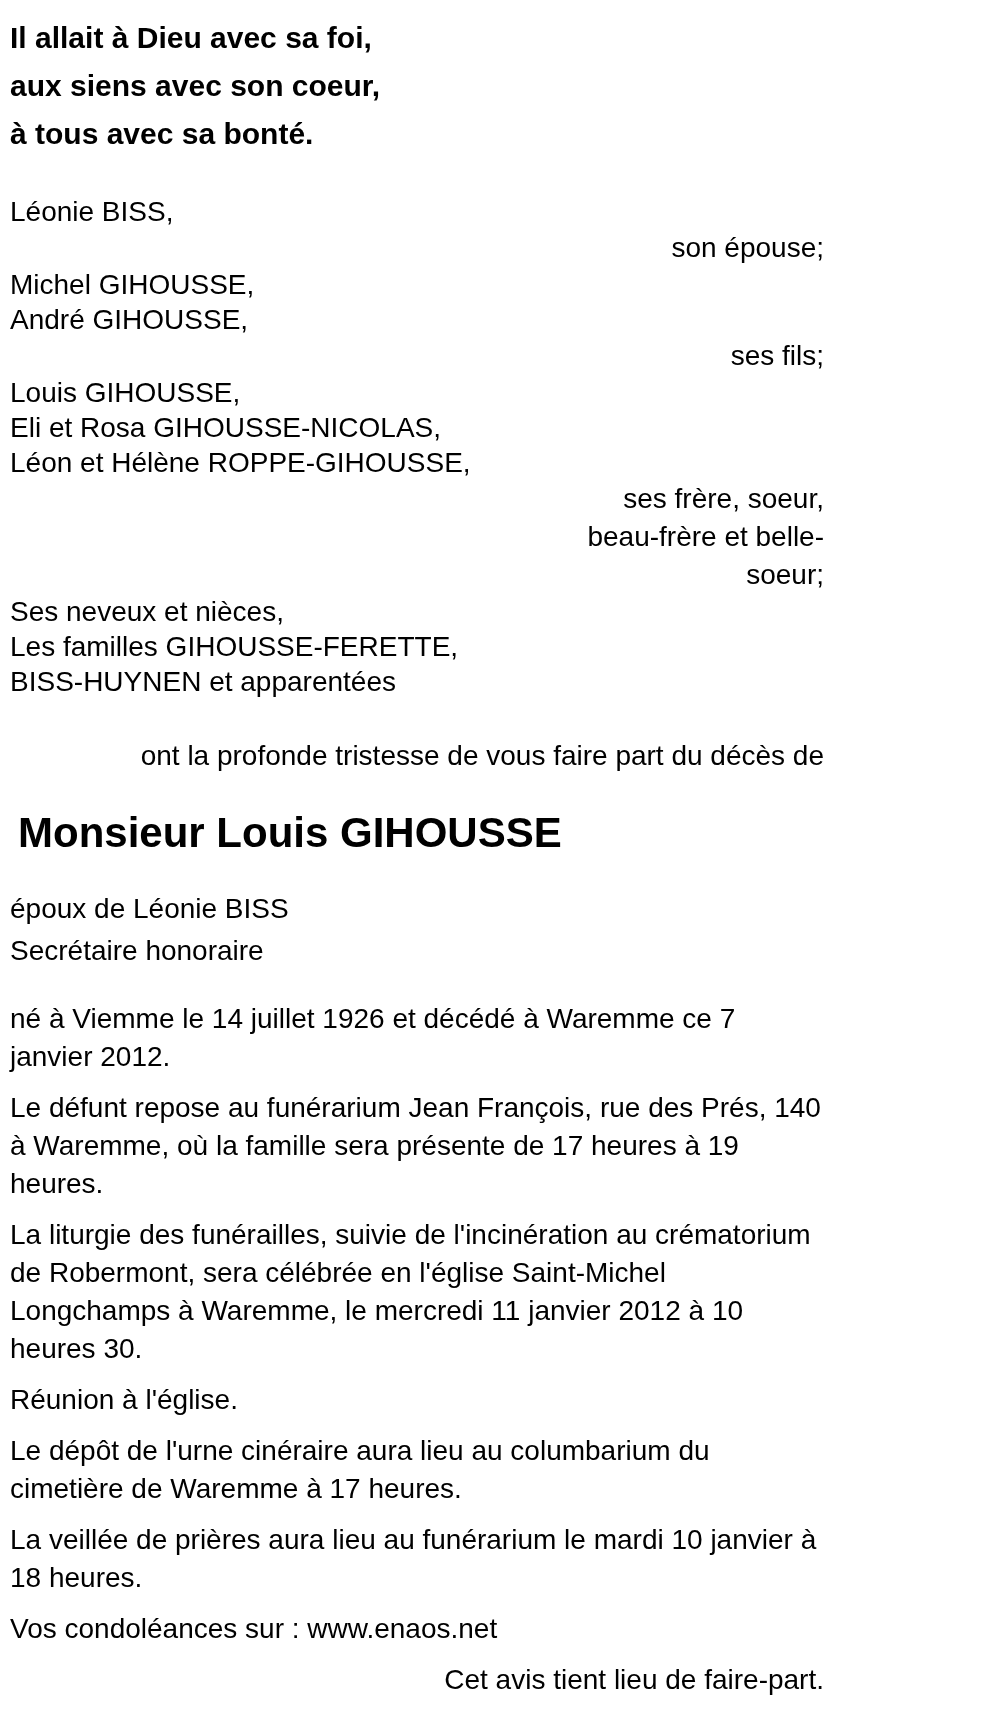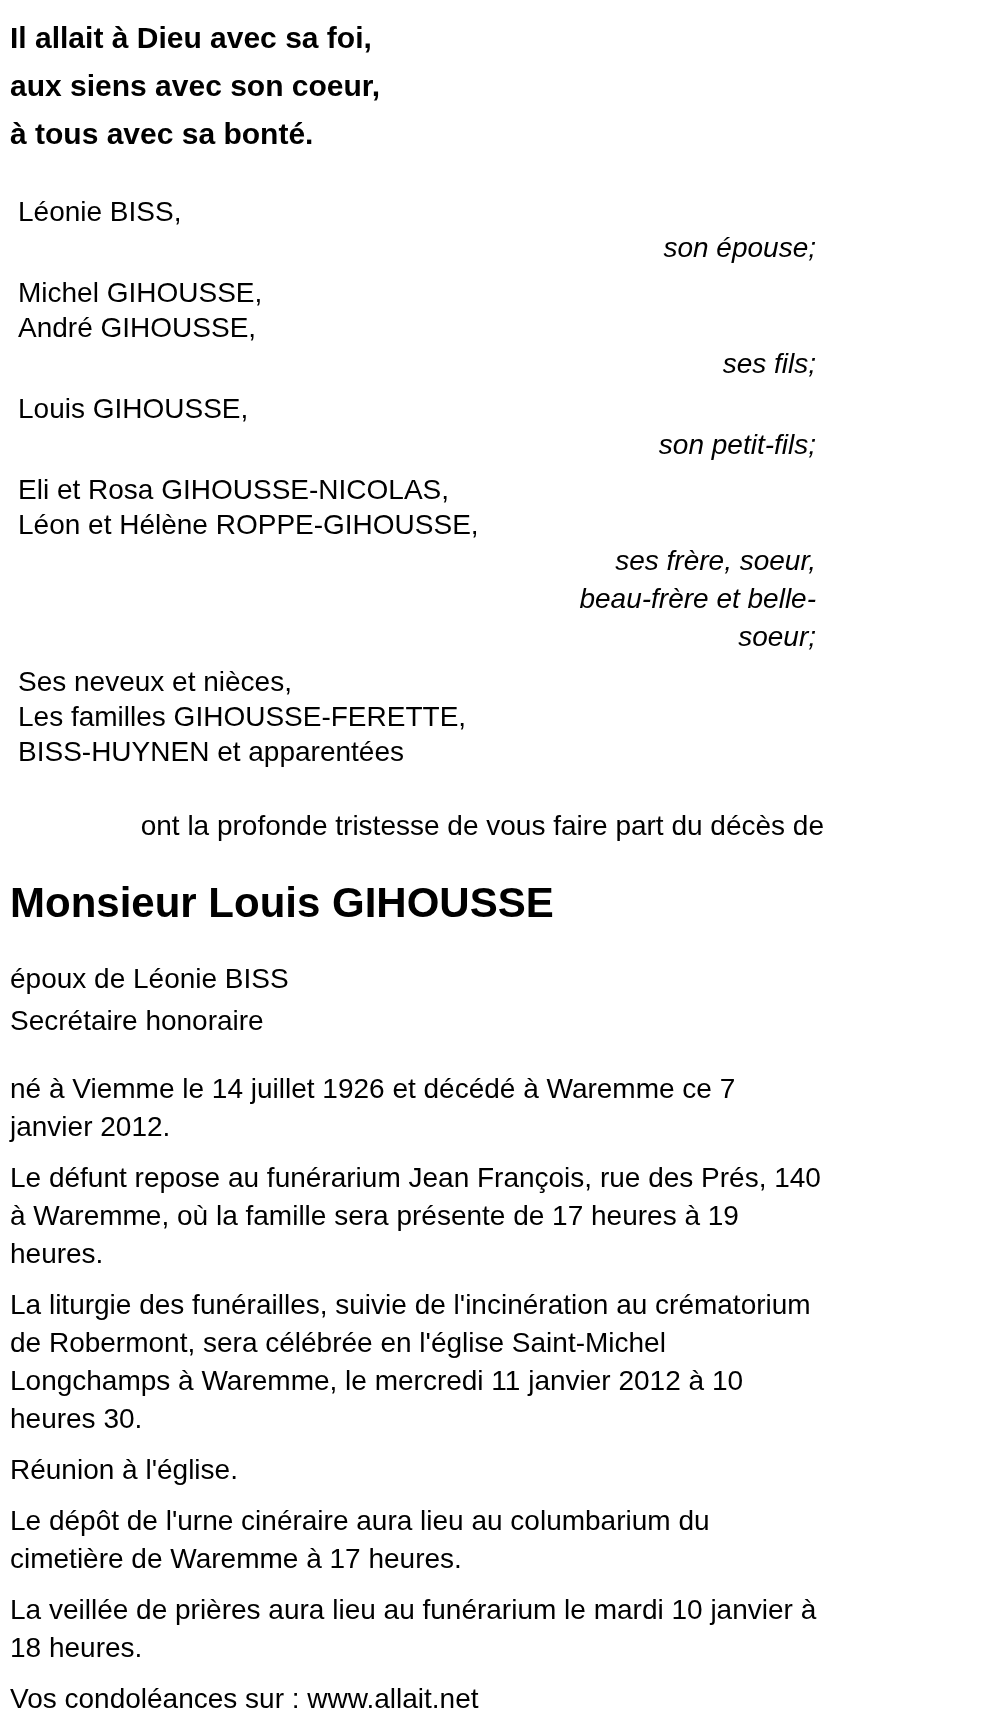--- a/index.html
+++ b/index.html
@@ -26,44 +26,43 @@
     font-weight: 700;
     font-size: 30px;
     line-height: 48px;
     margin-bottom: 36px;
   }
 
   
   .family {
     font-size: 28px;
   }
-  .family-group { margin: 8px; }
+  .family-group { margin: 0; }
   .name {
     line-height: 35px;
     text-align: left;
   }
   .relation {
-    font-style: italic;
     line-height: 38px;
     text-align: right;
     max-width: 262px;
     margin-left: auto;
   }
 
   
   .announcement {
     margin: 38px 0 0 0;
     font-size: 28px;
     line-height: 38px;
     text-align: right;
   }
 
   
   .deceased-name {
-    margin: 32px 0 0 0;
+    margin: 32px 0 0 8px;
     font-size: 42px;
     line-height: 52px;
     font-weight: 700;
     letter-spacing: 0;
   }
 
   
   .details {
     margin-top: 29px;
     font-size: 28px;
@@ -101,21 +100,20 @@
     </div>
 
     <div class="family-group">
       <div class="name">Michel GIHOUSSE,</div>
       <div class="name">André GIHOUSSE,</div>
       <div class="relation">ses fils;</div>
     </div>
 
     <div class="family-group">
       <div class="name">Louis GIHOUSSE,</div>
-      <div class="relation">son petit-fils;</div>
     </div>
 
     <div class="family-group">
       <div class="name">Eli et Rosa GIHOUSSE-NICOLAS,</div>
       <div class="name">Léon et Hélène ROPPE-GIHOUSSE,</div>
       <div class="relation">ses frère, soeur, beau-frère et belle-soeur;</div>
     </div>
 
     <div class="family-group">
       <div class="name">Ses neveux et nièces,</div>
@@ -136,18 +134,18 @@
 
   <section class="body-text">
     <p>né à Viemme le 14 juillet 1926 et décédé à Waremme ce 7 janvier 2012.</p>
     <p>Le défunt repose au funérarium Jean François, rue des Prés, 140 à Waremme, où la famille sera présente de 17 heures à 19 heures.</p>
     <p>La liturgie des funérailles, suivie de l'incinération au crématorium de Robermont, sera célébrée en l'église Saint-Michel Longchamps à Waremme, le mercredi 11 janvier 2012 à 10 heures 30.</p>
     <p>Réunion à l'église.</p>
     <p>Le dépôt de l'urne cinéraire aura lieu au columbarium du cimetière de Waremme à 17 heures.</p>
     <p>La veillée de prières aura lieu au funérarium le mardi 10 janvier à 18 heures.</p>
     <p>
       <span>Vos condoléances sur :</span>
-      <span>www.allait.net</span>
+      <span>www.enaos.net</span>
     </p>
     <p>Cet avis tient lieu de faire-part.</p>
   </section>
 
 </main>
 
 </body></html>

